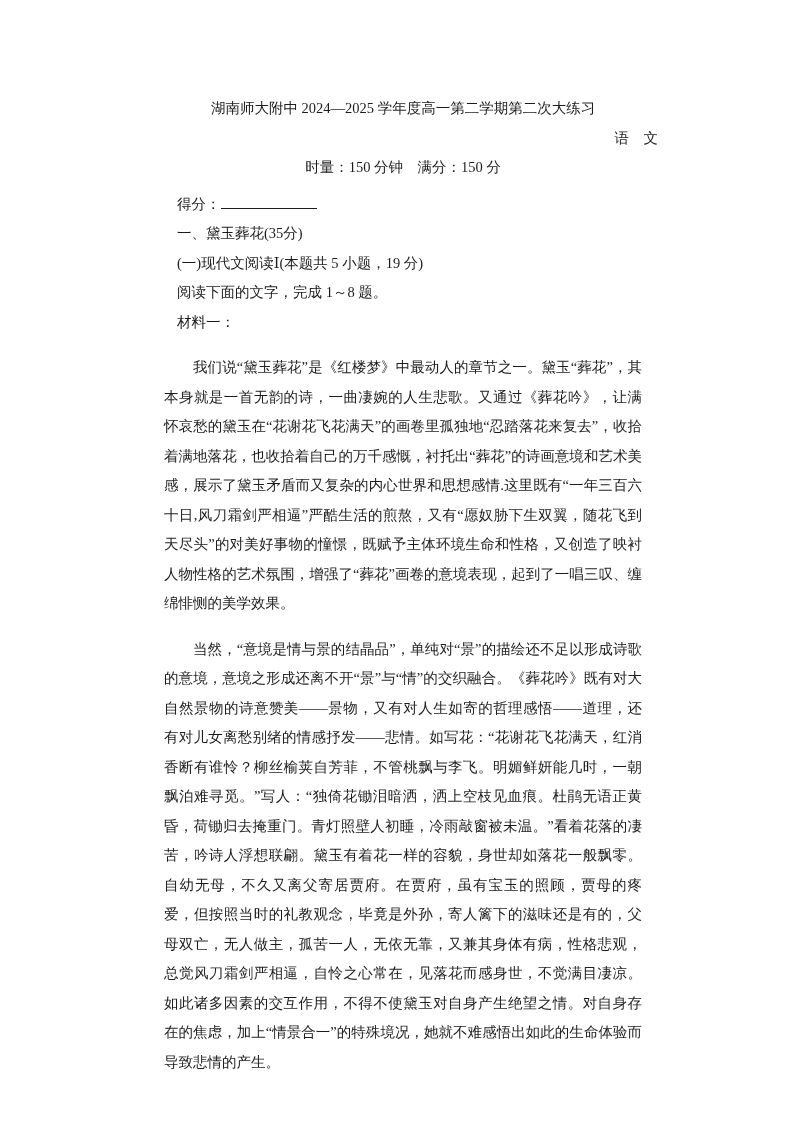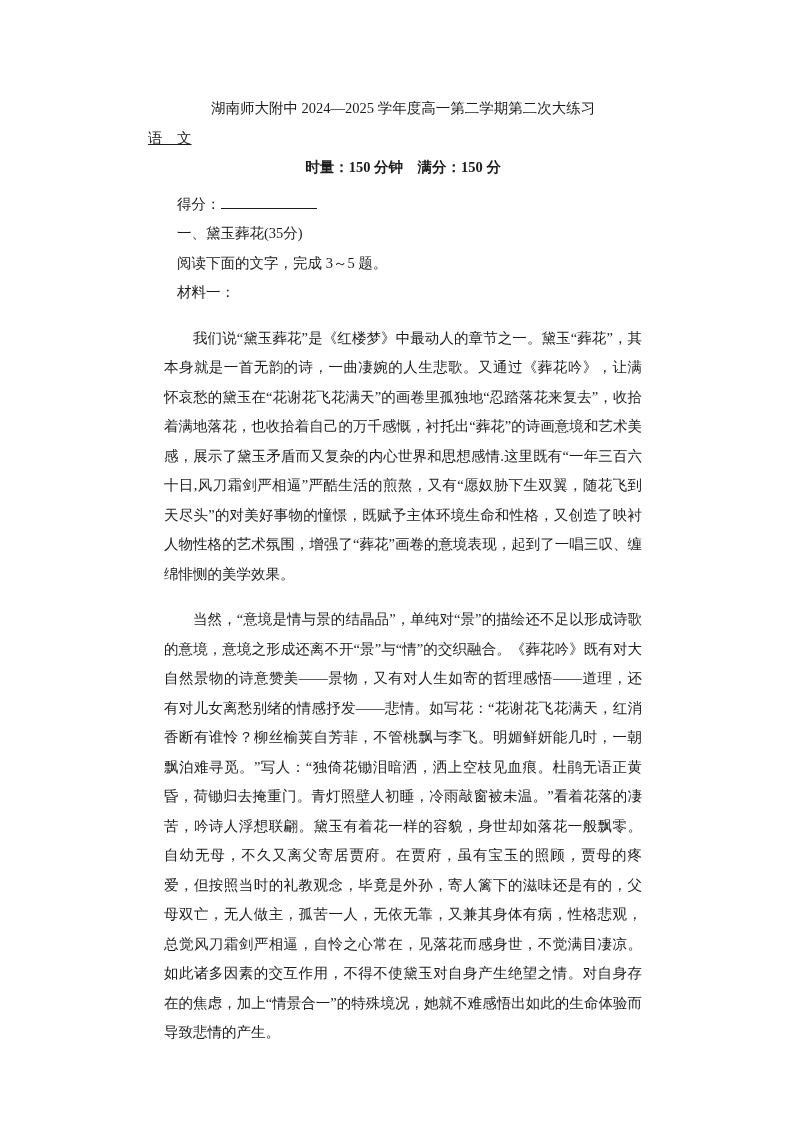--- a/index.html
+++ b/index.html
@@ -18,27 +18,25 @@
     font-size: 14.5px;
     line-height: 29.5px;
     color: #1c1c1c;
     overflow: hidden;
   }
   .title-line {
     text-align: center;
     white-space: nowrap;
   }
   .subject-line {
-    text-align: left;
-    text-decoration: underline;
+    text-align: right;
   }
   .meta-line {
     text-align: center;
     margin-bottom: 7px;
-    font-weight: bold;
   }
   .line {
     text-indent: 2em;
   }
   .score-line {
     text-indent: 2em;
   }
   .blank {
     display: inline-block;
     width: 96px;
@@ -66,22 +64,23 @@
   <div class="subject-line">语　文</div>
 
   <div class="meta-line">时量：150 分钟　满分：150 分</div>
 
   <div class="score-line">
     <span>得分：</span><span class="blank"></span>
   </div>
 
   <div class="line">一、黛玉葬花(35分)</div>
 
+  <div class="line">(一)现代文阅读Ⅰ(本题共 5 小题，19 分)</div>
 
-  <div class="line">阅读下面的文字，完成 3～5 题。</div>
+  <div class="line">阅读下面的文字，完成 1～8 题。</div>
 
   <div class="line material-label">材料一：</div>
 
   <p class="para">我们说“黛玉葬花”是《红楼梦》中最动人的章节之一。黛玉“葬花”，其本身就是一首无韵的诗，一曲凄婉的人生悲歌。又通过《葬花吟》，让满怀哀愁的黛玉在“花谢花飞花满天”的画卷里孤独地“忍踏落花来复去”，收拾着满地落花，也收拾着自己的万千感慨，衬托出“葬花”的诗画意境和艺术美感，展示了黛玉矛盾而又复杂的内心世界和思想感情.这里既有“一年三百六十日,风刀霜剑严相逼”严酷生活的煎熬，又有“愿奴胁下生双翼，随花飞到天尽头”的对美好事物的憧憬，既赋予主体环境生命和性格，又创造了映衬人物性格的艺术氛围，增强了“葬花”画卷的意境表现，起到了一唱三叹、缠绵悱恻的美学效果。</p>
 
   <p class="para">当然，“意境是情与景的结晶品”，单纯对“景”的描绘还不足以形成诗歌的意境，意境之形成还离不开“景”与“情”的交织融合。《葬花吟》既有对大自然景物的诗意赞美——景物，又有对人生如寄的哲理感悟——道理，还有对儿女离愁别绪的情感抒发——悲情。如写花：“花谢花飞花满天，红消香断有谁怜？柳丝榆荚自芳菲，不管桃飘与李飞。明媚鲜妍能几时，一朝飘泊难寻觅。”写人：“独倚花锄泪暗洒，洒上空枝见血痕。杜鹃无语正黄昏，荷锄归去掩重门。青灯照壁人初睡，冷雨敲窗被未温。”看着花落的凄苦，吟诗人浮想联翩。黛玉有着花一样的容貌，身世却如落花一般飘零。自幼无母，不久又离父寄居贾府。在贾府，虽有宝玉的照顾，贾母的疼爱，但按照当时的礼教观念，毕竟是外孙，寄人篱下的滋味还是有的，父母双亡，无人做主，孤苦一人，无依无靠，又兼其身体有病，性格悲观，总觉风刀霜剑严相逼，自怜之心常在，见落花而感身世，不觉满目凄凉。如此诸多因素的交互作用，不得不使黛玉对自身产生绝望之情。对自身存在的焦虑，加上“情景合一”的特殊境况，她就不难感悟出如此的生命体验而导致悲情的产生。</p>
 
 </div>
 
 </body></html>

